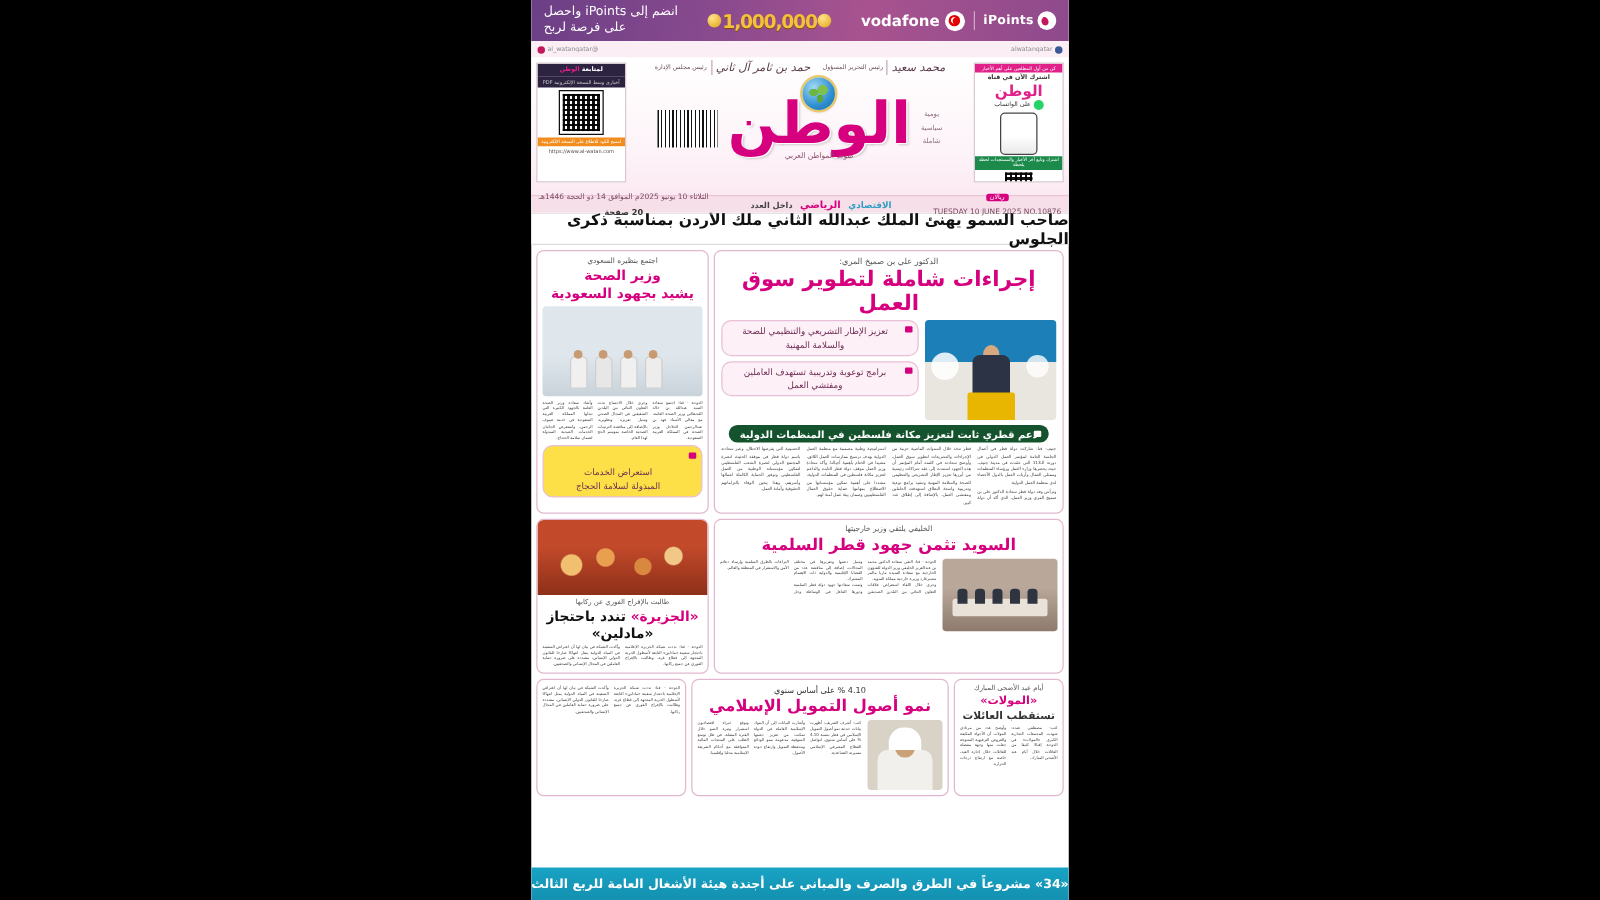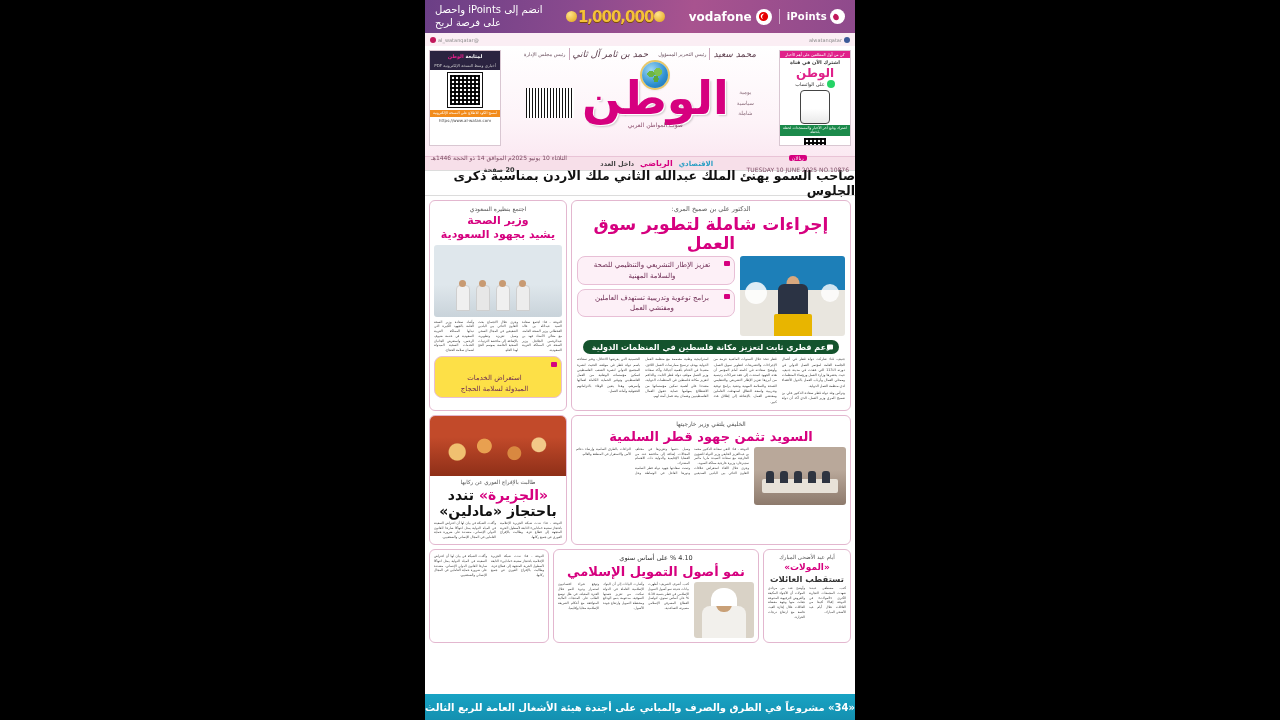--- a/index.html
+++ b/index.html
@@ -272,21 +272,21 @@
   .mr-photo::after{
     content:""; position:absolute; inset:0;
     background:
       radial-gradient(circle at 20% 60%,#f0c070 0 7%,transparent 8%),
       radial-gradient(circle at 40% 50%,#e8a050 0 8%,transparent 9%),
       radial-gradient(circle at 62% 62%,#d98840 0 7%,transparent 8%),
       radial-gradient(circle at 80% 48%,#f2c888 0 6%,transparent 7%);
   }
   .mr-body{ padding:3px 4px 4px; }
   .mr-body .kicker{ font-size:5.5px; }
-  .mr-body h4{ text-align:center; font-size:14px; font-weight:bold; color:#111; margin:1px 0 2px;}
+  .mr-body h4{ text-align:center; font-size:11px; font-weight:bold; color:#111; margin:1px 0 2px;}
   .mr-body h4 .hl{ color:#d6007f; }
   .mr-cols{ column-count:2; column-gap:4px; font-size:3.2px; line-height:1.5; color:#3a3a3a; text-align:justify;}
 
   
   .bot-right{ width:88px; flex:none; padding:4px; }
   .bot-right .kicker{ font-size:5.5px; text-align:center;}
   .bot-right h4{ text-align:center; font-size:9px; font-weight:bold; color:#d6007f; margin:1px 0 2px;}
   .bot-right h5{ text-align:center; font-size:8.5px; font-weight:bold; color:#333; margin-bottom:2px;}
   .bot-cols{ column-count:2; column-gap:4px; font-size:3.2px; line-height:1.5; color:#3a3a3a; text-align:justify;}
 

